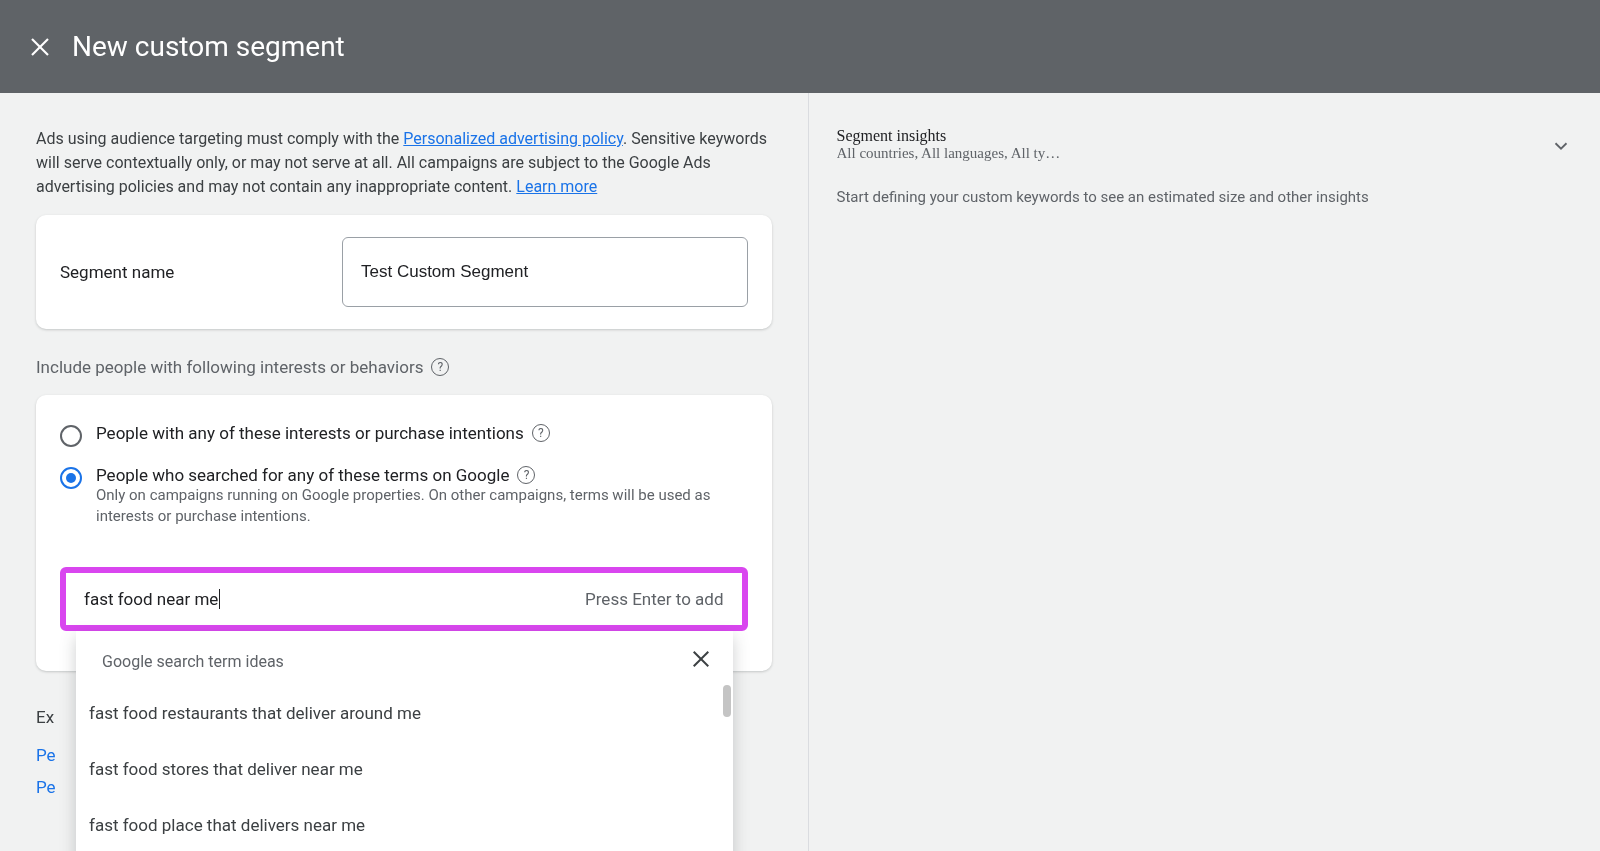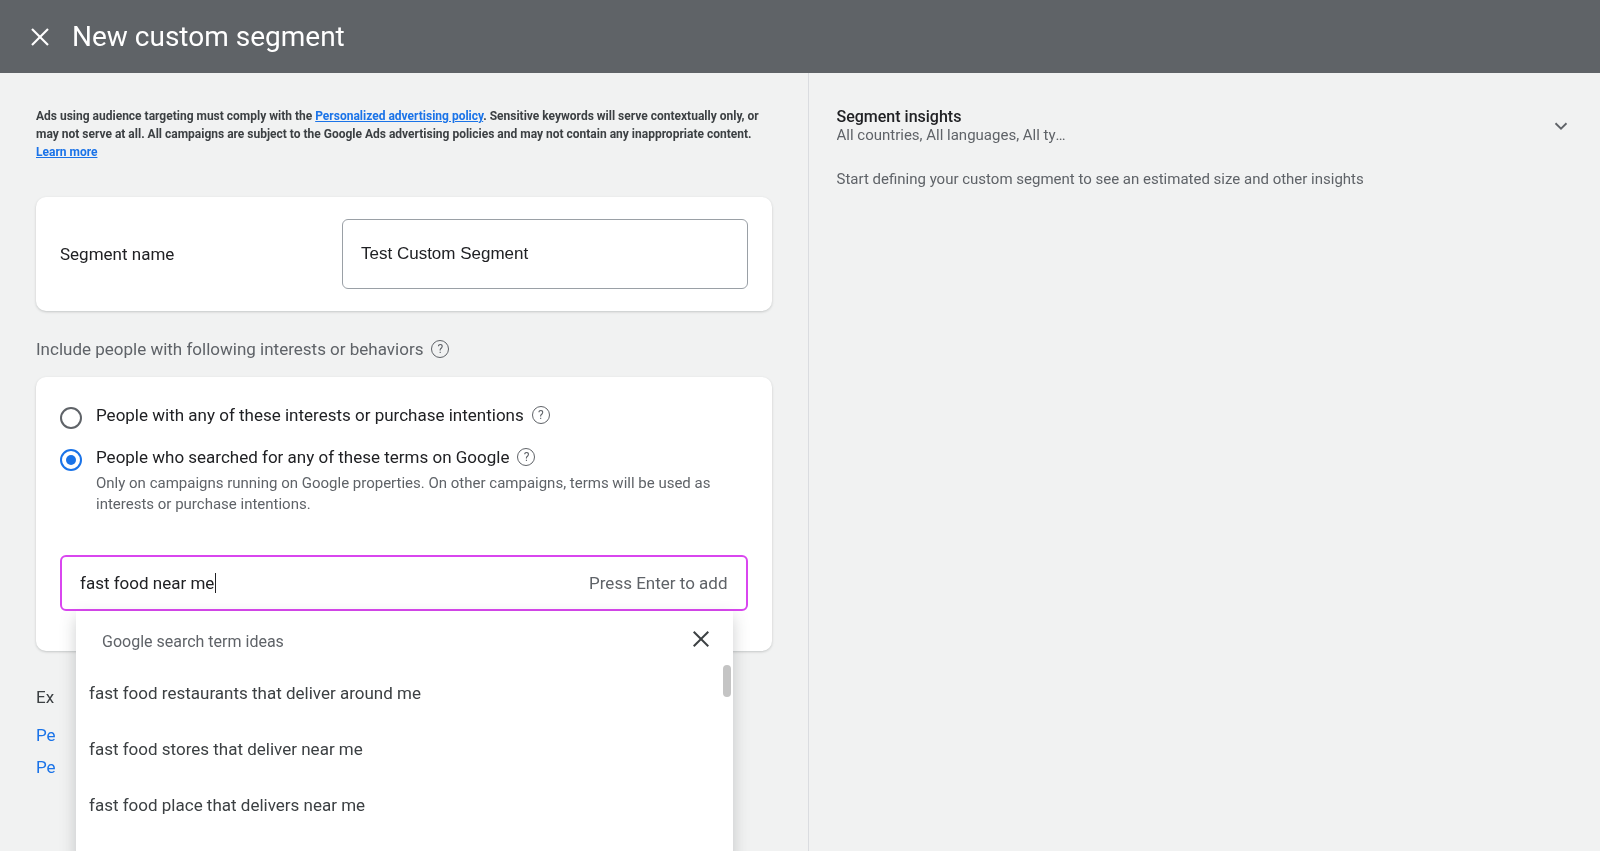--- a/index.html
+++ b/index.html
@@ -6,21 +6,21 @@
   body {
     font-family: Roboto, Arial, sans-serif;
     background: #f1f2f2;
     width: 1600px;
     height: 851px;
     overflow: hidden;
     color: #3c4043;
   }
   .header {
     background: #5f6367;
-    height: 73px;
+    height: 93px;
     display: flex;
     align-items: center;
     padding: 0 28px;
     gap: 20px;
   }
   .close-btn {
     width: 24px; height: 24px;
     cursor: pointer;
     display: flex;
     align-items: center;
@@ -41,25 +41,24 @@
     padding: 34px 36px;
     border-right: 1px solid #dadce0;
     max-width: 1180px;
   }
   .sidebar {
     flex: 1;
     padding: 34px 28px;
     min-width: 0;
   }
   .notice {
-    font-size: 12px;
+    font-size: 16px;
     color: #3c4043;
     line-height: 1.5;
-    margin-bottom: 36px;
-    font-weight: bold;
+    margin-bottom: 16px;
   }
   .notice a { color: #1a73e8; text-decoration: underline; }
   .card {
     background: #fff;
     border-radius: 10px;
     box-shadow: 0 1px 3px rgba(60,64,67,.15), 0 1px 2px rgba(60,64,67,.1);
     position: relative;
   }
   .segment-name-card {
     display: flex;
@@ -130,29 +129,28 @@
   .radio-label {
     font-size: 17px;
     color: #202124;
     display: flex;
     align-items: center;
     gap: 8px;
   }
   .radio-desc {
     font-size: 15px;
     color: #5f6368;
-    margin-top: 6px;
     line-height: 1.4;
   }
   .search-input-wrap {
     margin-top: 40px;
     position: relative;
   }
   .search-input-box {
-    border: 2px solid #d946ef;
+    border: 6px solid #d946ef;
     border-radius: 6px;
     padding: 16px 18px;
     display: flex;
     align-items: center;
     justify-content: space-between;
   }
   .search-input-text {
     font-size: 17px;
     color: #202124;
     display: flex;
@@ -253,21 +251,21 @@
     flex-shrink: 0;
     margin-top: 8px;
   }
   .chev svg { stroke: #5f6368; stroke-width: 2; fill: none; }
   .insights-desc {
     font-size: 15px;
     color: #5f6368;
     margin-top: 24px;
     line-height: 1.5;
   }
-  .left-col { min-width: 0; flex: 1; }
+  .left-col { min-width: 0; flex: 1; font-family: Liberation Serif, serif; }
 </style>
 </head>
 <body>
 
 <div class="header">
   <div class="close-btn">
     <svg width="22" height="22" viewBox="0 0 22 22">
       <line x1="3" y1="3" x2="19" y2="19"></line>
       <line x1="19" y1="3" x2="3" y2="19"></line>
     </svg>
@@ -356,15 +354,15 @@
       <div class="left-col">
         <div class="insights-title">Segment insights</div>
         <div class="insights-subtitle">All countries, All languages, All typ…</div>
       </div>
       <div class="chev">
         <svg width="22" height="22" viewBox="0 0 24 24">
           <polyline points="6 9 12 15 18 9"></polyline>
         </svg>
       </div>
     </div>
-    <div class="insights-desc">Start defining your custom segment to see an estimated size and other insights</div>
+    <div class="insights-desc">Start defining your custom keywords to see an estimated size and other insights</div>
   </div>
 </div>
 
 </body></html>

